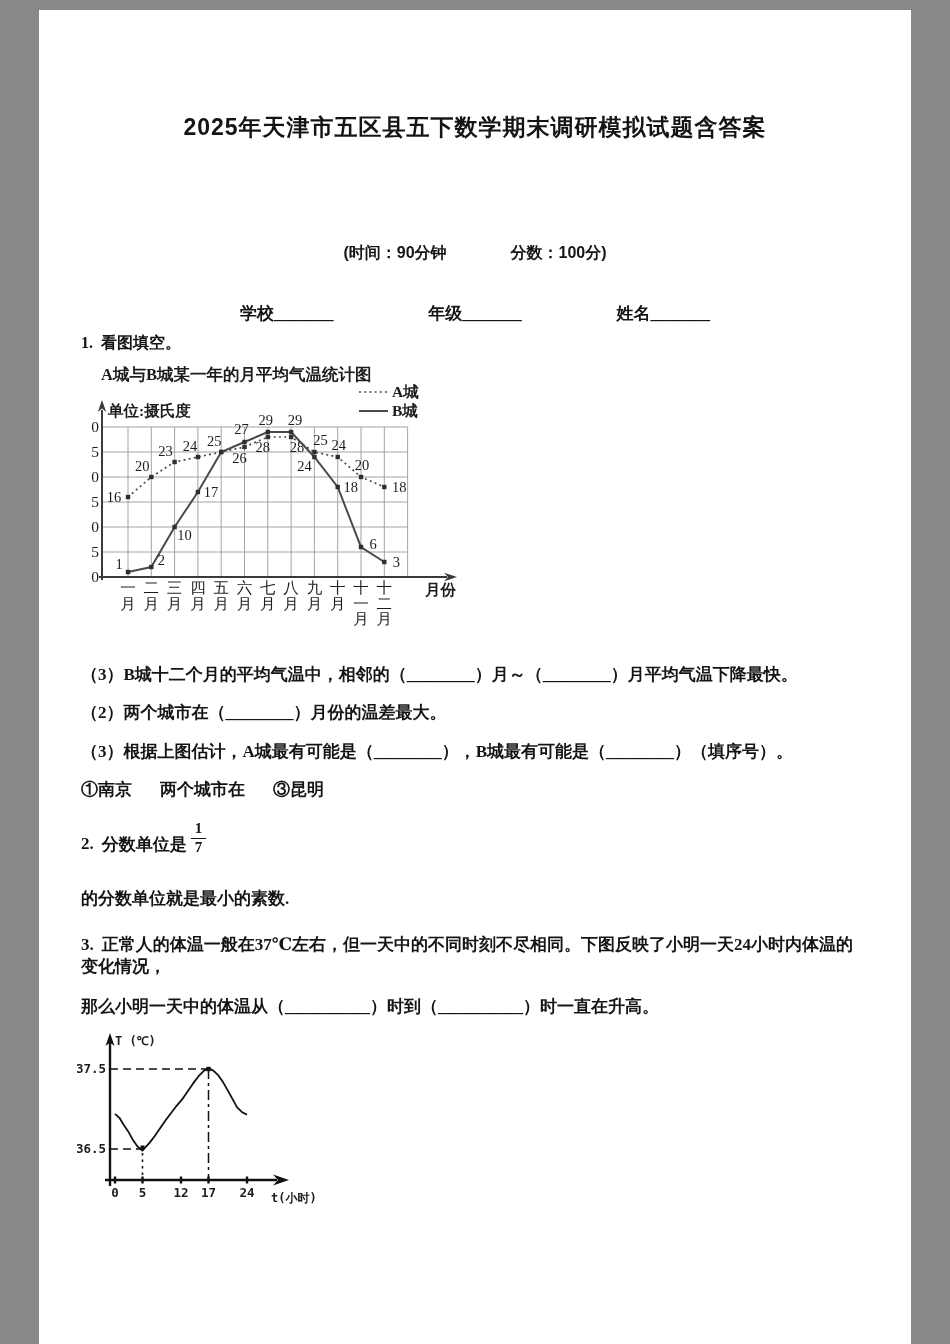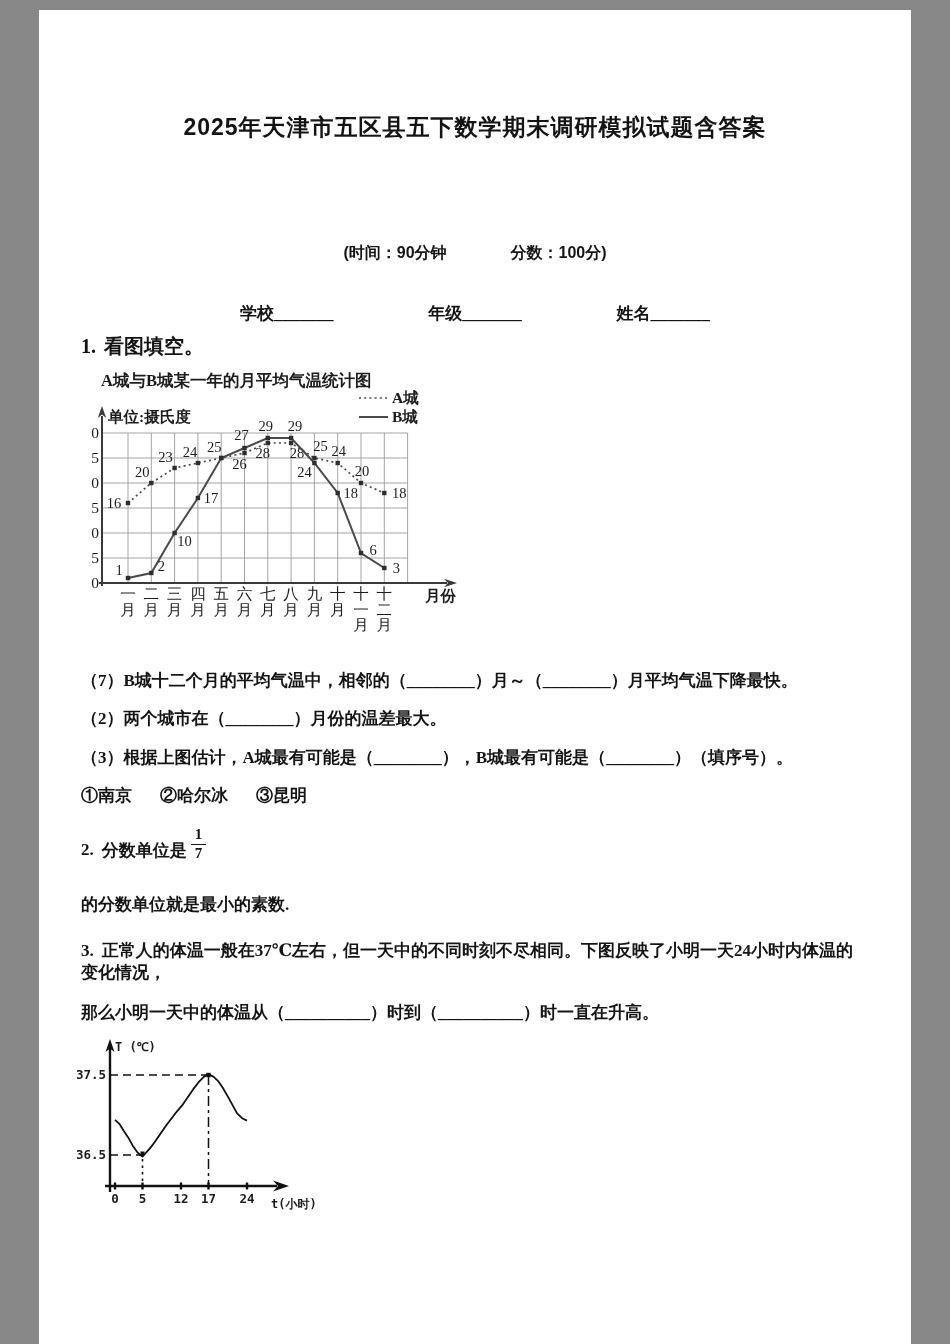--- a/index.html
+++ b/index.html
@@ -42,21 +42,21 @@
   .field { white-space:nowrap; }
   .field .blank { letter-spacing:0; }
 
   .section-heading {
     margin-top:30px;
     font-size:18.5px;
     font-weight:bold;
   }
   .q-line {
     margin-top:8px;
-    font-size:20px;
+    font-size:16px;
     font-weight:bold;
   }
   .q-num { margin-right:8px; }
 
   .chart1-wrap { margin:12px 0 0 10px; }
   .chart2-wrap { margin:10px 0 0 -4px; }
 
   svg text { fill:#1c1c1c; font-family:"Liberation Serif","DejaVu Serif",serif; }
 
   
@@ -236,27 +236,27 @@
           <text x="213.4" y="105" class="vlabel" text-anchor="middle">24</text>
           <rect x="244.50000000000003" y="118.8" width="4.4" height="4.4" class="marker"></rect>
           <text x="259.70000000000005" y="126" class="vlabel" text-anchor="middle">18</text>
           <rect x="267.8" y="178.8" width="4.4" height="4.4" class="marker"></rect>
           <text x="282" y="183" class="vlabel" text-anchor="middle">6</text>
           <rect x="291.1" y="193.8" width="4.4" height="4.4" class="marker"></rect>
           <text x="305.3" y="201" class="vlabel" text-anchor="middle">3</text>
         </svg>
     </div>
 
-    <p class="sub-q first">（7）B城十二个月的平均气温中，相邻的（________）月～（________）月平均气温下降最快。</p>
+    <p class="sub-q first">（3）B城十二个月的平均气温中，相邻的（________）月～（________）月平均气温下降最快。</p>
     <p class="sub-q">（2）两个城市在（________）月份的温差最大。</p>
     <p class="sub-q">（3）根据上图估计，A城最有可能是（________），B城最有可能是（________）（填序号）。</p>
 
     <div class="options-row">
       <span>①南京</span>
-      <span>②哈尔冰</span>
+      <span>两个城市在</span>
       <span>③昆明</span>
     </div>
 
     <div class="q2-row">
       <span class="q-num">2.</span>
         <span>分数单位是</span>
         <span class="fraction">
           <span class="num">1</span>
           <span class="den">7</span>
         </span>

